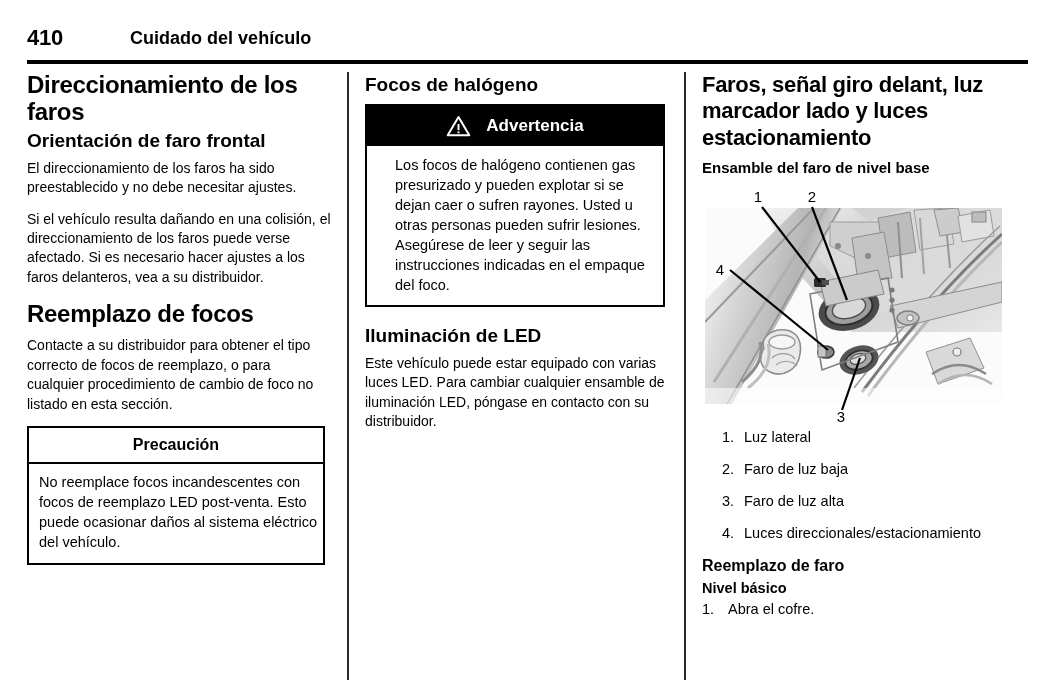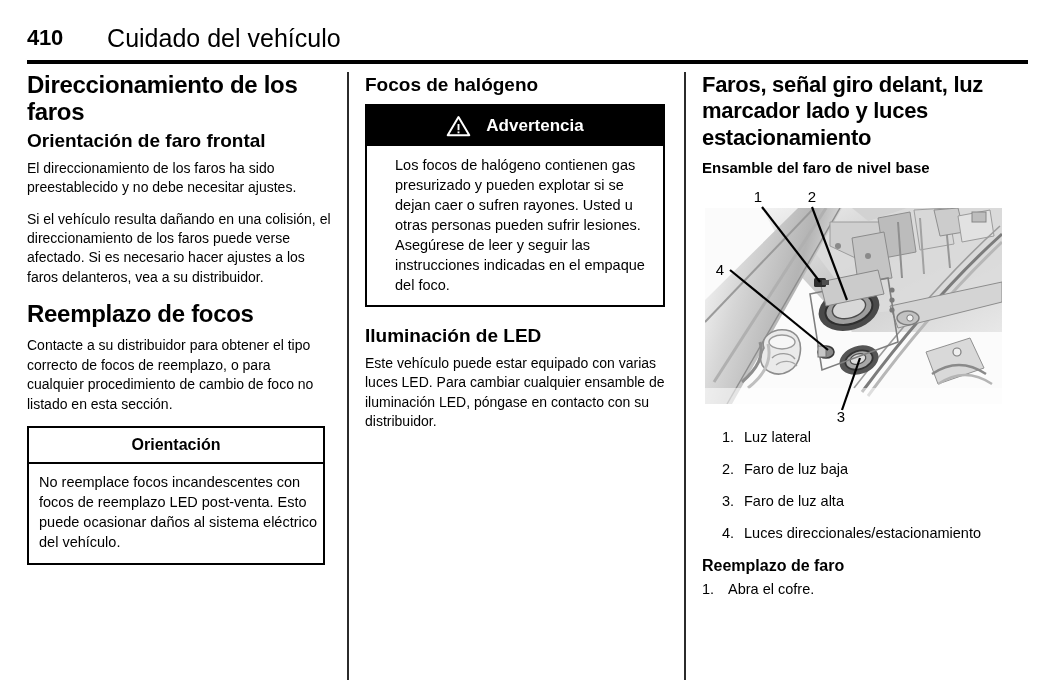--- a/index.html
+++ b/index.html
@@ -32,23 +32,23 @@
     display: flex;
     align-items: center;
   }
   .page-number {
     font-size: 22px;
     font-weight: bold;
     letter-spacing: -0.2px;
     line-height: 1;
   }
   .runhead-title {
-    font-size: 25px;
-    font-weight: normal;
-    margin-left: 44px;
+    font-size: 18px;
+    font-weight: bold;
+    margin-left: 67px;
     line-height: 1;
   }
   .head-rule {
     position: absolute;
     left: 27px;
     top: 60px;
     width: 1001px;
     height: 4px;
     background: #000000;
   }
@@ -218,21 +218,21 @@
 
     <div class="col col-1">
       <h1 class="h-main">Direccionamiento de los faros</h1>
       <h2 class="h-sub">Orientación de faro frontal</h2>
       <p class="body">El direccionamiento de los faros ha sido preestablecido y no debe necesitar ajustes.</p>
       <p class="body">Si el vehículo resulta dañando en una colisión, el direccionamiento de los faros puede verse afectado. Si es necesario hacer ajustes a los faros delanteros, vea a su distribuidor.</p>
       <h1 class="h-main" style="margin-top:14px;">Reemplazo de focos</h1>
       <p class="body" style="margin-top:8px;">Contacte a su distribuidor para obtener el tipo correcto de focos de reemplazo, o para cualquier procedimiento de cambio de foco no listado en esta sección.</p>
 
       <div class="caution-box">
-        <div class="caution-head">Orientación</div>
+        <div class="caution-head">Precaución</div>
         <div class="caution-body">No reemplace focos incandescentes con focos de reemplazo LED post-venta. Esto puede ocasionar daños al sistema eléctrico del vehículo.</div>
       </div>
     </div>
 
     <div class="col col-2">
       <h2 class="h-sub" style="margin-top:2px;">Focos de halógeno</h2>
 
       <div class="warning-box">
         <div class="warning-head">
           <span>
@@ -375,20 +375,21 @@
           <span class="num">3.</span>
           <span>Faro de luz alta</span>
         </li>
         <li>
           <span class="num">4.</span>
           <span>Luces direccionales/estacionamiento</span>
         </li>
       </ol>
 
       <h3 class="h-small" style="font-size:16px;margin-top:8px;">Reemplazo de faro</h3>
+      <h3 class="h-small" style="font-size:14.5px;margin-top:4px;margin-bottom:3px;">Nivel básico</h3>
 
       <ol class="steps">
         <li>
           <span class="num">1.</span>
           <span>Abra el cofre.</span>
         </li>
       </ol>
     </div>
 
   </div>

